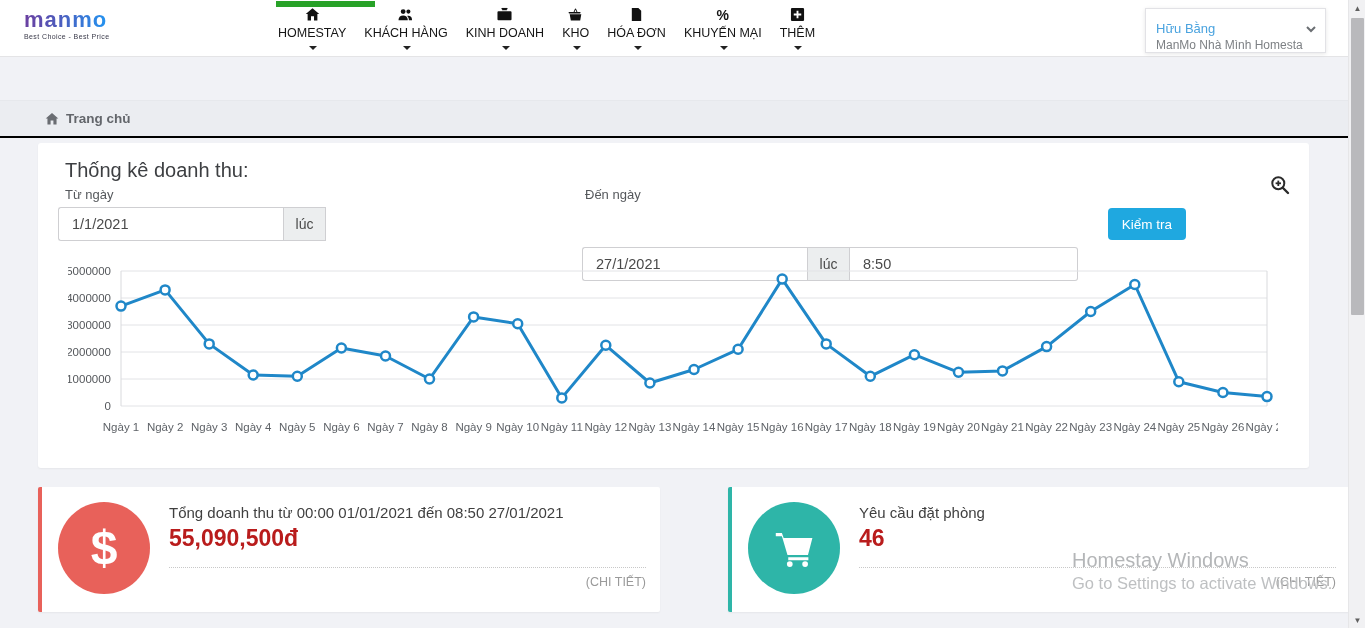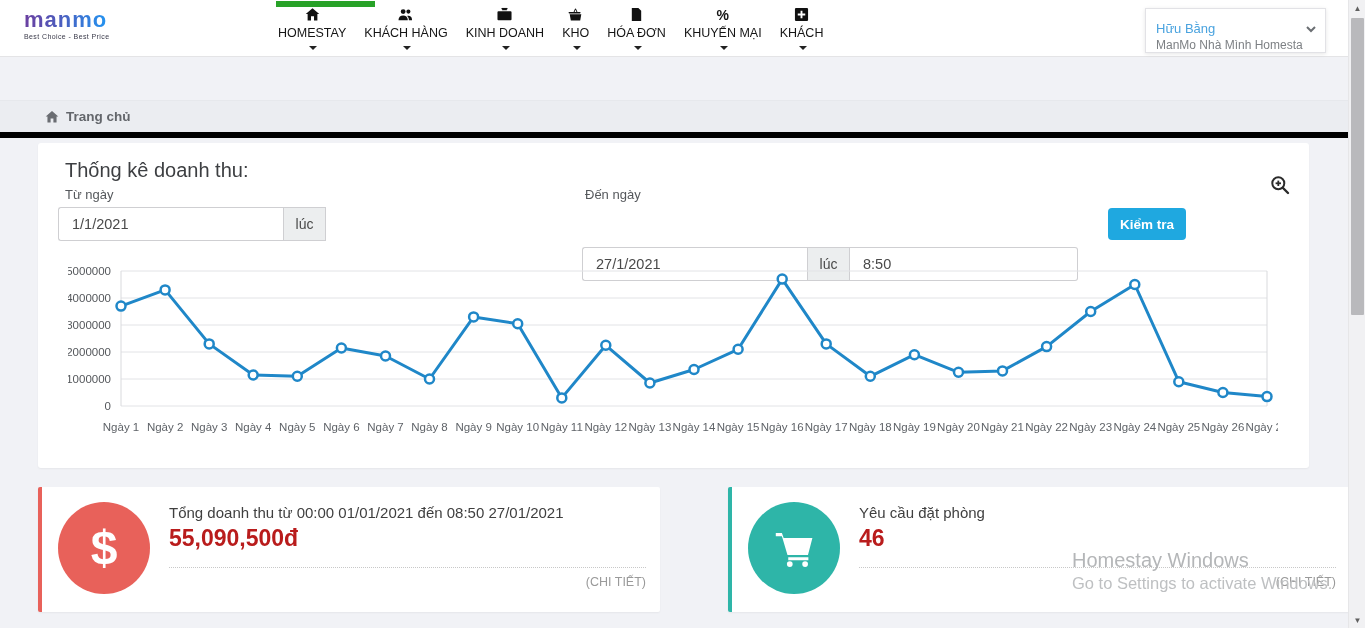--- a/index.html
+++ b/index.html
@@ -22,37 +22,37 @@
   .pct { font-size:14px; font-weight:700; width:auto; }
   .caret { width:0; height:0; border-left:4px solid transparent; border-right:4px solid transparent; border-top:4px solid #222; margin-left:2px; margin-top:2px; }
   .userbox { position:absolute; right:22px; top:8px; width:181px; height:45px; background:#fff; border:1px solid #e2e2e6; box-shadow:0 1px 4px rgba(0,0,0,.10); display:flex; align-items:center; padding:4px 8px 4px 10px; cursor:pointer; z-index:9; }
   .uinfo { flex:1; overflow:hidden; }
   .uname { font-size:13px; color:#4aa3df; line-height:17px;margin-top:12px; }
   .uorg { font-size:12px; color:#7d8084; line-height:16px; white-space:nowrap; }
   .uchev { color:#6b6f73; font-size:13px; margin-left:2px; }
   .uchev svg { width:12px; height:12px; stroke:#6b6f73; fill:none; stroke-width:2; }
 
   
-  .breadcrumb-bar { position:absolute; left:0; top:100px; width:1348px; height:38px; background:#ebedf1; border-top:1px solid #e6e8ec; border-bottom:6px solid #000000; display:flex; align-items:center; padding-left:45px; gap:7px; }
+  .breadcrumb-bar { position:absolute; left:0; top:100px; width:1348px; height:38px; background:#ebedf1; border-top:1px solid #e6e8ec; border-bottom:2px solid #000000; display:flex; align-items:center; padding-left:45px; gap:7px; }
   .bc-icon svg { width:14px; height:14px; fill:#6a6d72; display:block; }
   .bc-label { font-size:13.5px; font-weight:700; color:#63666b; cursor:pointer; }
 
   
   .panel { position:absolute; left:38px; top:143px; width:1271px; height:325px; background:#fff; border-radius:3px; box-shadow:0 1px 2px rgba(0,0,0,.05); }
   .panel-title { position:absolute; left:27px; top:16px; font-size:20px; font-weight:400; color:#3d3f42; }
   .lbl { position:absolute; top:44px; font-size:13px; color:#55585c; }
   .lbl-from { left:27px; }
   .lbl-to { left:547px; }
   .igroup { position:absolute; top:64px; height:34px; display:flex; }
   .g1 { left:20px; } .g2 { left:544px;margin-top:40px; }
   .inp { height:34px; border:1px solid #cfcfd2; font-size:14.5px; color:#4a4a4a; padding:16px 13px; outline:none; font-family:"Liberation Sans",sans-serif; background:#fff; }
   .inp.date { width:225px; border-radius:3px 0 0 3px; border-right:none; }
   .addon { width:43px; height:34px; background:#eceeef; border:1px solid #cfcfd2; display:flex; align-items:center; justify-content:center; font-size:14px; color:#4a4a4a; }
   .inp.time { width:228px; border-radius:0 3px 3px 0; border-left:none; }
-  .check-btn { position:absolute; left:1070px; top:65px; width:78px; height:32px; border:none; border-radius:4px; background:#1fa8e0; color:#fff; font-size:13.5px; font-family:"Liberation Sans",sans-serif; cursor:pointer;font-weight:bold; }
+  .check-btn { position:absolute; left:1070px; top:65px; width:78px; height:32px; border:none; border-radius:4px; background:#1fa8e0; color:#fff; font-size:13.5px; font-family:"Liberation Sans",sans-serif; cursor:pointer; }
   .zoomicon { position:absolute; left:1232px; top:32px; width:20px; height:20px; cursor:pointer; }
   .zoomicon svg { width:20px; height:20px; }
   #revenue-chart { position:absolute; left:30px; top:120px; width:1210px; height:185px; font-family:"Liberation Sans",sans-serif; }
 
   
   .card { position:absolute; top:487px; width:622px; height:125px; background:#fff; border-radius:2px; border-left:4px solid #ccc; box-shadow:0 1px 2px rgba(0,0,0,.05); }
   .card-rev { left:38px; } .card-book { left:728px; }
   .circle { position:absolute; left:16px; top:15px; width:92px; height:92px; border-radius:50%; display:flex; align-items:center; justify-content:center; color:#fff; }
   .circle .glyph { font-size:48px; font-weight:700; line-height:1; }
   .circle svg { width:46px; height:46px; fill:#fff; }
@@ -135,21 +135,21 @@
         <span class="nicon pct">%</span>
         <span>KHUYẾN MẠI</span>
         <span class="caret"></span>
       </a>
       <a class="nav-item">
         <span class="nicon">
             <svg viewBox="0 0 16 16">
               <path fill-rule="evenodd" d="M2.2 1h11.6a1.2 1.2 0 0 1 1.2 1.2v11.6a1.2 1.2 0 0 1-1.2 1.2H2.2A1.2 1.2 0 0 1 1 13.8V2.2A1.2 1.2 0 0 1 2.2 1zM7 4v3H4v2h3v3h2V9h3V7H9V4z"></path>
             </svg>
           </span>
-        <span>KHÁCH</span>
+        <span>THÊM</span>
         <span class="caret"></span>
       </a>
     </nav>
     <div class="userbox">
       <div class="uinfo">
         <div class="uname" style="color: rgb(74, 163, 223);">Hữu Bằng</div>
         <div class="uorg">ManMo Nhà Mình Homestay</div>
       </div>
       <span class="uchev"><svg viewBox="0 0 12 12">
             <polyline points="2,4 6,8 10,4"></polyline>

